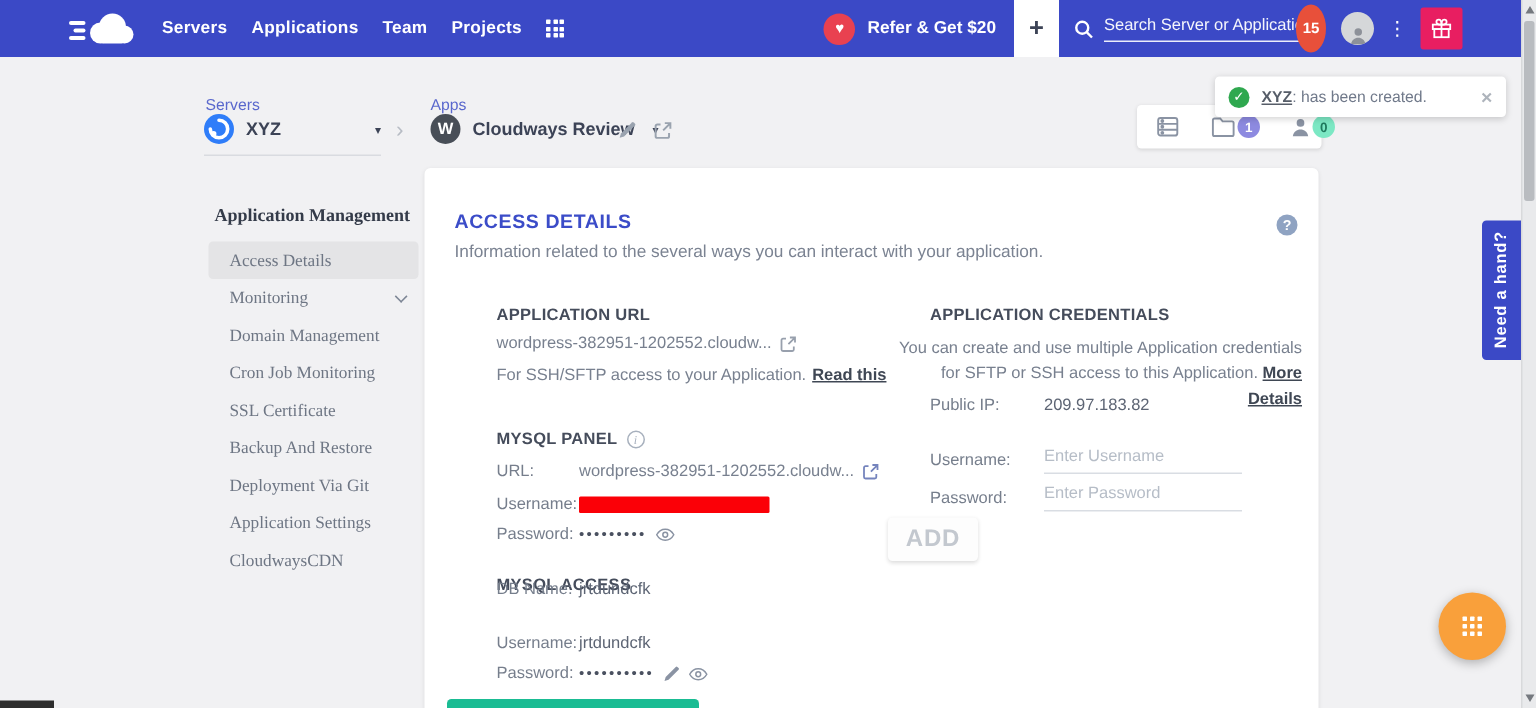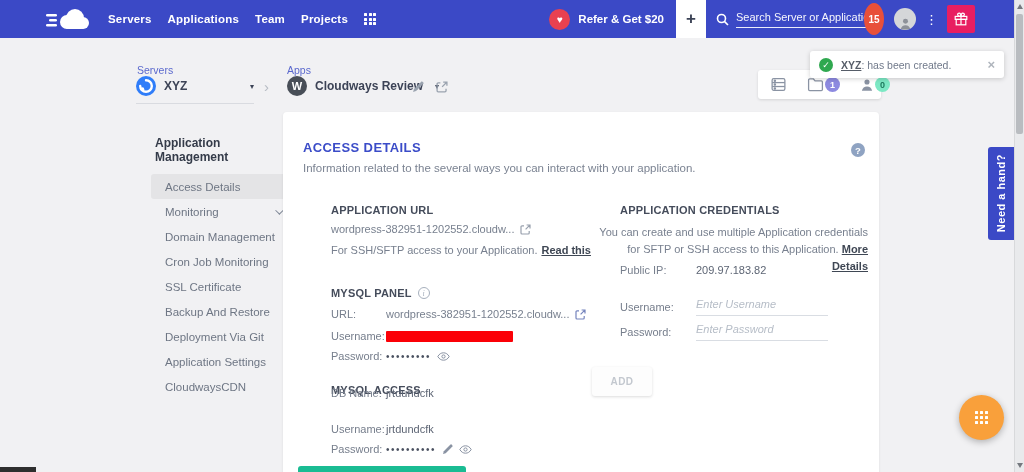--- a/index.html
+++ b/index.html
@@ -45,21 +45,21 @@
   .toast-close { margin-left:auto; font-size:13px; color:#aeb4bc; font-weight:bold; cursor:pointer; line-height:1; }
 
   
   .mini-toolbar { position:absolute; left:758px; top:70px; width:123px; height:29px; background:#fff; border-radius:3px; box-shadow:0 1px 3px rgba(0,0,0,.12); display:flex; align-items:center; padding:0 12px; gap:20px; z-index:5; }
   .mt-item { position:relative; display:flex; align-items:center; cursor:pointer; }
   .mt-badge { width:15px; height:15px; border-radius:50%; font-size:9px; font-weight:bold; display:flex; align-items:center; justify-content:center; margin-left:1px; }
   .badge-purple { background:#8d8ae0; color:#fff; }
   .badge-mint { background:#7ce8c4; color:#1f7a5e; }
 
   
-  .sidebar { position:absolute; left:151px; top:132px; width:140px; }
+  .sidebar { position:absolute; left:139px; top:132px; width:140px;font-family:Liberation Serif, serif; }
   .sb-title { font-size:12px; font-weight:bold; color:#343b49; padding:4px 0 10px 4px; }
   .sb-item { height:25px; display:flex; align-items:center; padding:0 10px 0 14px; font-size:11.5px; color:#6e7684; border-radius:3px; cursor:pointer; }
   .sb-item.selected { background:#e4e4e6; }
   .chev-down { width:6px; height:6px; border-right:1.5px solid #7d8695; border-bottom:1.5px solid #7d8695; transform:rotate(45deg) translateY(-2px); margin-left:auto; }
 
   
   .card { position:absolute; left:283px; top:112px; width:596px; height:364px; background:#fff; border-radius:4px 4px 0 0; box-shadow:0 1px 3px rgba(0,0,0,.08); }
   .card-title { position:absolute; left:20px; top:28px; font-size:13px; font-weight:bold; color:#3b4cc8; letter-spacing:.4px; }
   .card-sub { position:absolute; left:20px; top:50px; font-size:11.5px; color:#7b8392; }
   .help-circle { position:absolute; left:568px; top:31px; width:14px; height:14px; border-radius:50%; background:#8fa3c2; color:#fff; font-size:9.5px; font-weight:bold; display:flex; align-items:center; justify-content:center; cursor:pointer; }
@@ -69,23 +69,23 @@
   .lnk { font-size:11px; font-weight:bold; color:#3f4754; text-decoration:underline; cursor:pointer; }
   .row { position:absolute; display:flex; align-items:center;margin-left:28px; }
   .lbl { font-size:11px; color:#767e8c; width:55px; flex:0 0 auto; }
   .val { font-size:11px; color:#5d6574; }
   .mask { font-size:10px; color:#4a5160; letter-spacing:1.5px; }
   .icon-gap { margin-left:6px; display:flex; align-items:center; cursor:pointer; }
   .redacted { width:127px; height:11px; background:#fb0007; border-radius:1px; }
   .info-circle { width:12px; height:12px; border-radius:50%; border:1px solid #a7b0bd; color:#a7b0bd; font-size:8px; display:flex; align-items:center; justify-content:center; margin-left:6px; font-style:italic; font-family:"Liberation Serif",serif; }
 
   .r-lbl { font-size:11px; color:#767e8c; width:76px; flex:0 0 auto; }
-  .u-input { width:132px; border:none; border-bottom:1px solid #d9dde3; font-size:11px; color:#3f4754; padding:0 0 5px 0; outline:none; font-family:inherit; background:transparent;font-style:italic; }
+  .u-input { width:132px; border:none; border-bottom:1px solid #d9dde3; font-size:11px; color:#3f4754; padding:0 0 5px 0; outline:none; font-family:inherit; background:transparent; }
   .u-input::placeholder { color:#b6bdc7; }
-  .add-btn { position:absolute; left:309px; top:255px; width:60px; height:29px; background:#fdfdfd; border:none; border-radius:3px; box-shadow:0 1px 3px rgba(0,0,0,.14); color:#c3c8cf; font-size:10px; font-weight:bold; letter-spacing:.5px; cursor:pointer; font-family:inherit; }
+  .add-btn { position:absolute; left:309px; top:233px; width:60px; height:29px; background:#fdfdfd; border:none; border-radius:3px; box-shadow:0 1px 3px rgba(0,0,0,.14); color:#c3c8cf; font-size:16px; font-weight:bold; letter-spacing:.5px; cursor:pointer; font-family:inherit; }
   .green-btn { position:absolute; left:15px; top:354px; width:168px; height:12px; background:#1abc93; border-radius:3px 3px 0 0; cursor:pointer; }
 
   
   .need-hand { position:absolute; left:988px; top:147px; width:26px; height:93px; background:#3b49c6; border-radius:3px 0 0 3px; display:flex; align-items:center; justify-content:center; cursor:pointer; z-index:4; }
   .need-hand span { writing-mode:vertical-rl; transform:rotate(180deg); color:#fff; font-size:11px; font-weight:bold; letter-spacing:.5px; }
   .fab { position:absolute; left:959px; top:395px; width:45px; height:45px; border-radius:50%; background:#f9a03b; box-shadow:0 2px 7px rgba(0,0,0,.28); display:flex; align-items:center; justify-content:center; cursor:pointer; z-index:4; }
   .fab-grid { display:grid; grid-template-columns:repeat(3,3.6px); grid-template-rows:repeat(3,3.6px); gap:1.6px; }
   .fab-grid i { background:#fff; border-radius:.5px; }
 
   .scrollbar { position:absolute; left:1014px; top:0; width:10px; height:472px; background:#e9eaec; border-left:1px solid #d8d9db; z-index:7; }

